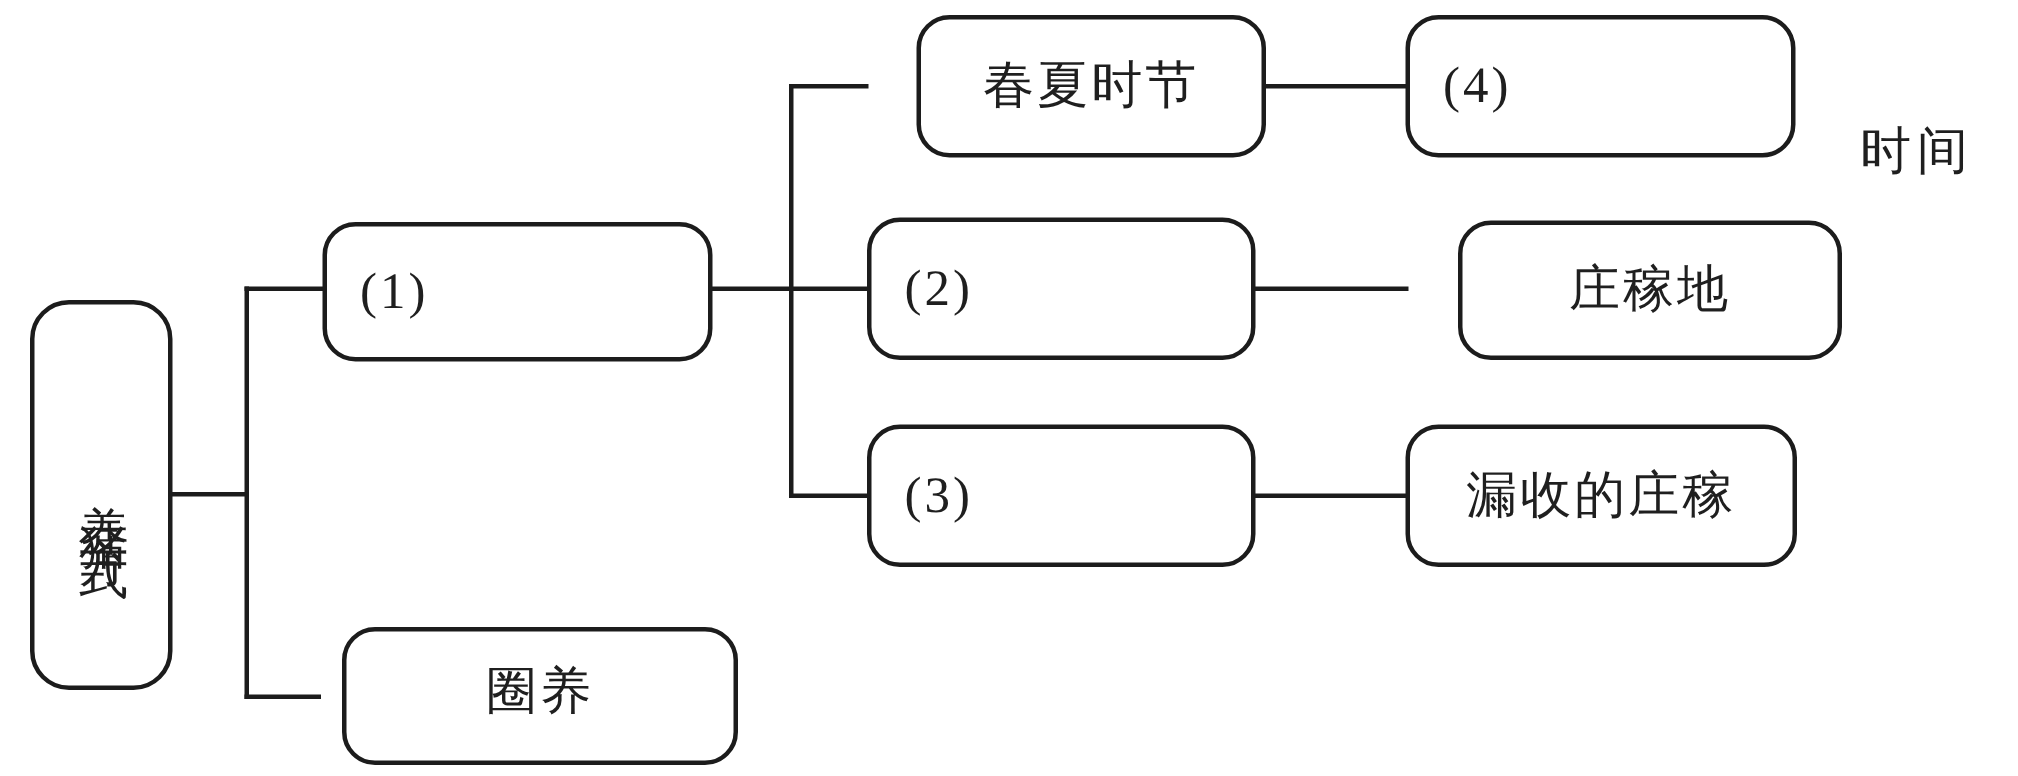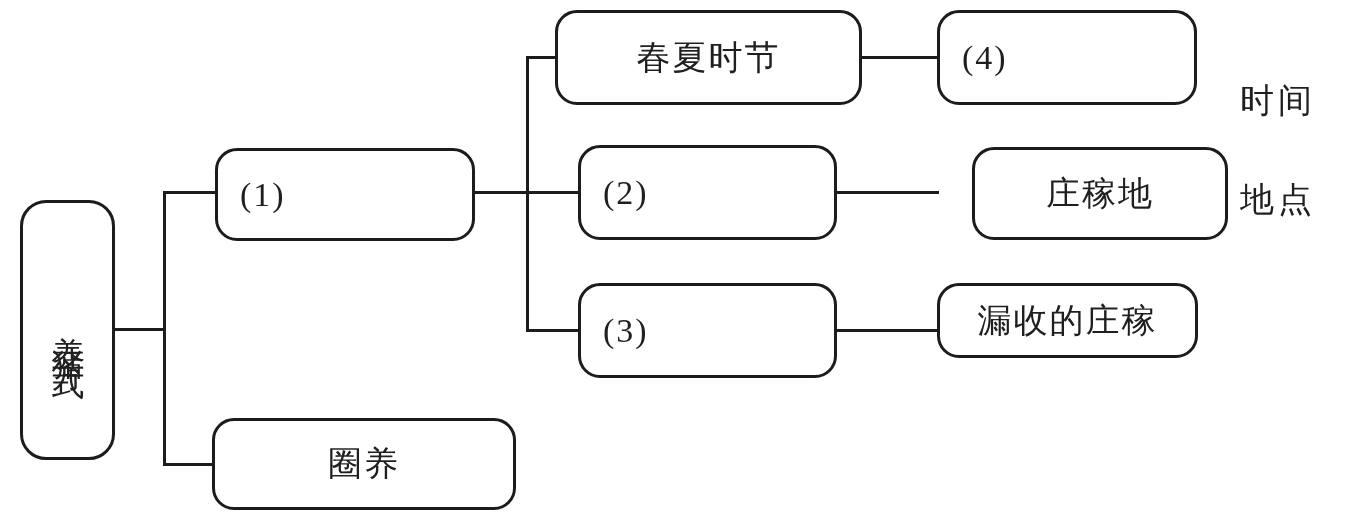--- a/index.html
+++ b/index.html
@@ -68,40 +68,39 @@
   <div class="connector" style="left:835px; top:191px; width:104px; height:3px;"></div>
   <div class="connector" style="left:835px; top:329px; width:104px; height:3px;"></div>
 
   <div class="node vertical" style="left:20px; top:200px; width:95px; height:260px;">
     <span class="vtext">养猪方式</span>
   </div>
 
   <div class="node left" style="left:215px; top:148px; width:260px; height:93px;">
     <span>(1)</span>
   </div>
-  <div class="node center" style="left:212px; top:418px; width:304px; height:92px;">
+  <div class="node center" style="left:228px; top:418px; width:264px; height:92px;font-family:Liberation Mono, monospace;">
     <span>圈养</span>
   </div>
 
-  <div class="node center" style="left:555px; top:10px; width:307px; height:95px;">
+  <div class="node center" style="left:611px; top:10px; width:233px; height:95px;">
     <span>春夏时节</span>
   </div>
   <div class="node left" style="left:578px; top:145px; width:259px; height:95px;">
     <span>(2)</span>
   </div>
   <div class="node left" style="left:578px; top:283px; width:259px; height:95px;">
     <span>(3)</span>
   </div>
 
   <div class="node left" style="left:937px; top:10px; width:260px; height:95px;">
     <span>(4)</span>
   </div>
   <div class="node center" style="left:972px; top:147px; width:256px; height:93px;">
     <span>庄稼地</span>
   </div>
-  <div class="node center" style="left:937px; top:283px; width:261px; height:75px;align-items:center;">
+  <div class="node center" style="left:937px; top:283px; width:261px; height:95px;align-items:center;">
     <span>漏收的庄稼</span>
   </div>
 
   <div class="category-label" style="left:1240px; top:38px;margin-top:40px;">时间</div>
-  <div class="category-label" style="left:1240px; top:177px;">地点</div>
 
 </div>
 
 </body></html>

